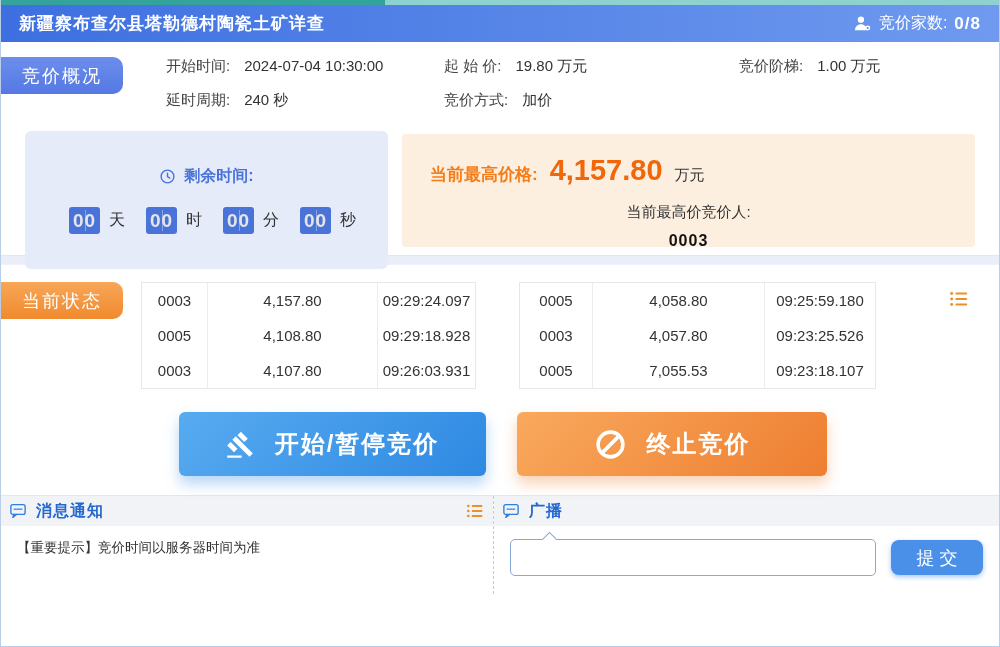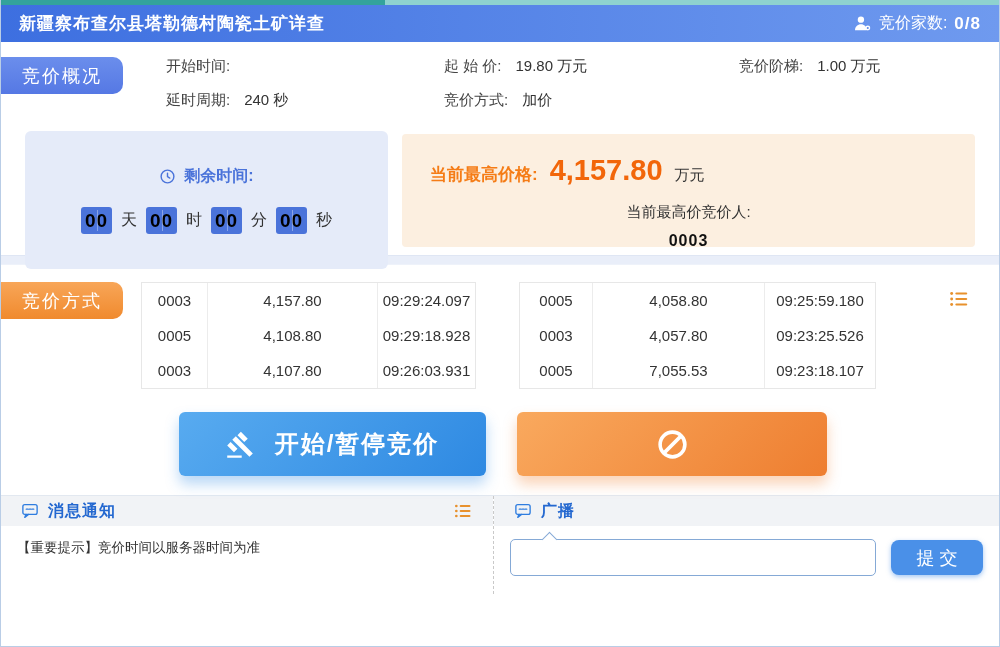--- a/index.html
+++ b/index.html
@@ -41,22 +41,22 @@
   .info-cell .ilbl { color:#444; }
   .info-cell .ival { color:#333; }
 
   .panels { display:flex; gap:14px; padding:0 24px; margin-top:21px; }
   .countdown { width:363px; height:138px; background:#e5ebf9; border-radius:6px;
     display:flex; flex-direction:column; align-items:center; justify-content:center; gap:20px; }
   .cd-title { display:flex; align-items:center; gap:8px; color:#4a73da;
     font-size:16px; font-weight:700; }
   .cd-digits { display:flex; align-items:center; gap:9px; }
   .digit { position:relative; width:31px; height:27px; background:#4a73da;
-    border-radius:3px; color:#000000; font-size:19px; font-weight:700;
-    display:flex; align-items:center; justify-content:center; letter-spacing:1px; }
+    border-radius:3px; color:#e5e5e5; font-size:19px; font-weight:700;
+    display:flex; align-items:center; justify-content:center; letter-spacing:1px;margin-left:12px; }
   .digit::after { content:""; position:absolute; left:50%; top:3px; bottom:3px;
     width:1px; background:rgba(255,255,255,.35); }
   .cd-unit { font-size:16px; color:#333; }
 
   .price-panel { flex:1; height:113px; margin-top:3px; background:#fcefe0;
     border-radius:4px; padding:20px 28px 0 28px; }
   .price-row { display:flex; align-items:baseline; gap:12px; }
   .price-lbl { color:#f57c16; font-size:17px; font-weight:700; }
   .price-val { color:#f2660a; font-size:29px; font-weight:700; }
   .price-unit { color:#333; font-size:15px; }
@@ -89,21 +89,21 @@
     box-shadow:0 8px 14px rgba(52,140,228,.35); }
   .btn-stop { width:310px; background:linear-gradient(135deg,#f9a95e,#ee7e30);
     box-shadow:0 8px 14px rgba(240,130,50,.35); }
 
   
   .footer { height:99px; display:flex; border-top:1px solid #e2e8f0; }
   .f-col { display:flex; flex-direction:column; }
   .f-left { width:493px; border-right:1px dashed #c9c9c9; }
   .f-right { flex:1; }
   .col-header { height:30px; background:#f1f3f6; display:flex; align-items:center;
-    padding:0 20px; gap:9px; }
+    padding:0 8px; gap:9px; }
   .col-title { color:#2468d0; font-size:16px; font-weight:700; letter-spacing:1px; }
   .spacer { flex:1; }
   .notice-text { padding:13px 16px; font-size:13.5px; color:#333; }
   .broadcast-form { display:flex; align-items:flex-start; gap:15px; padding:13px 16px 0 16px; }
   .input-wrap { position:relative; flex:1; }
   .input-wrap .caret { position:absolute; left:34px; top:-5px; width:11px; height:11px;
     background:#fff; border-left:1px solid #85a9d6; border-top:1px solid #85a9d6;
     transform:rotate(45deg); }
   .broadcast-input { width:100%; height:37px; border:1px solid #85a9d6;
     border-radius:5px; padding:0 10px; font-size:15px; font-family:inherit; outline:none; }
@@ -137,20 +137,21 @@
       <b>0/8</b>
     </div>
   </header>
 
 
   <section class="overview">
     <div class="tag tag-blue">竞价概况</div>
     <div class="info-grid">
       <div class="info-cell">
         <span class="ilbl">开始时间:</span>
+        <span class="ival">2024-07-04 10:30:00</span>
       </div>
       <div class="info-cell">
         <span class="ilbl">起 始 价:</span>
         <span class="ival">19.80 万元</span>
       </div>
       <div class="info-cell">
         <span class="ilbl">竞价阶梯:</span>
         <span class="ival">1.00 万元</span>
       </div>
       <div class="info-cell">
@@ -197,21 +198,21 @@
           <span class="bidder-lbl">当前最高价竞价人:</span>
           <span class="bidder-val">0003</span>
         </div>
       </div>
     </div>
   </section>
 
   <div class="section-divider"></div>
 
   <section class="records">
-    <div class="tag tag-orange">竞价方式</div>
+    <div class="tag tag-orange">当前状态</div>
 
     <div class="tables-row">
       <div class="bid-table left">
         <div class="cell">0003</div>
         <div class="cell">4,157.80</div>
         <div class="cell">09:29:24.097</div>
         <div class="cell">0005</div>
         <div class="cell">4,108.80</div>
         <div class="cell">09:29:18.928</div>
         <div class="cell">0003</div>
@@ -254,20 +255,21 @@
         </span>
         <span>开始/暂停竞价</span>
       </button>
       <button class="action-btn btn-stop">
         <span class="icon">
           <svg viewBox="0 0 24 24" width="33" height="33">
             <circle cx="12" cy="12" r="9" fill="none" stroke="#fff" stroke-width="2.6"></circle>
             <path d="M5.9 18.1L18.1 5.9" stroke="#fff" stroke-width="2.6"></path>
           </svg>
         </span>
+        <span>终止竞价</span>
       </button>
     </div>
   </section>
 
   <footer class="footer">
     <div class="f-col f-left">
       <div class="col-header">
         <span class="icon">
           <svg viewBox="0 0 24 24" width="18" height="18" fill="none" stroke="#2f7de0" stroke-width="1.8" stroke-linecap="round" stroke-linejoin="round">
             <rect x="2.5" y="3.5" width="19" height="13" rx="2.5"></rect>

